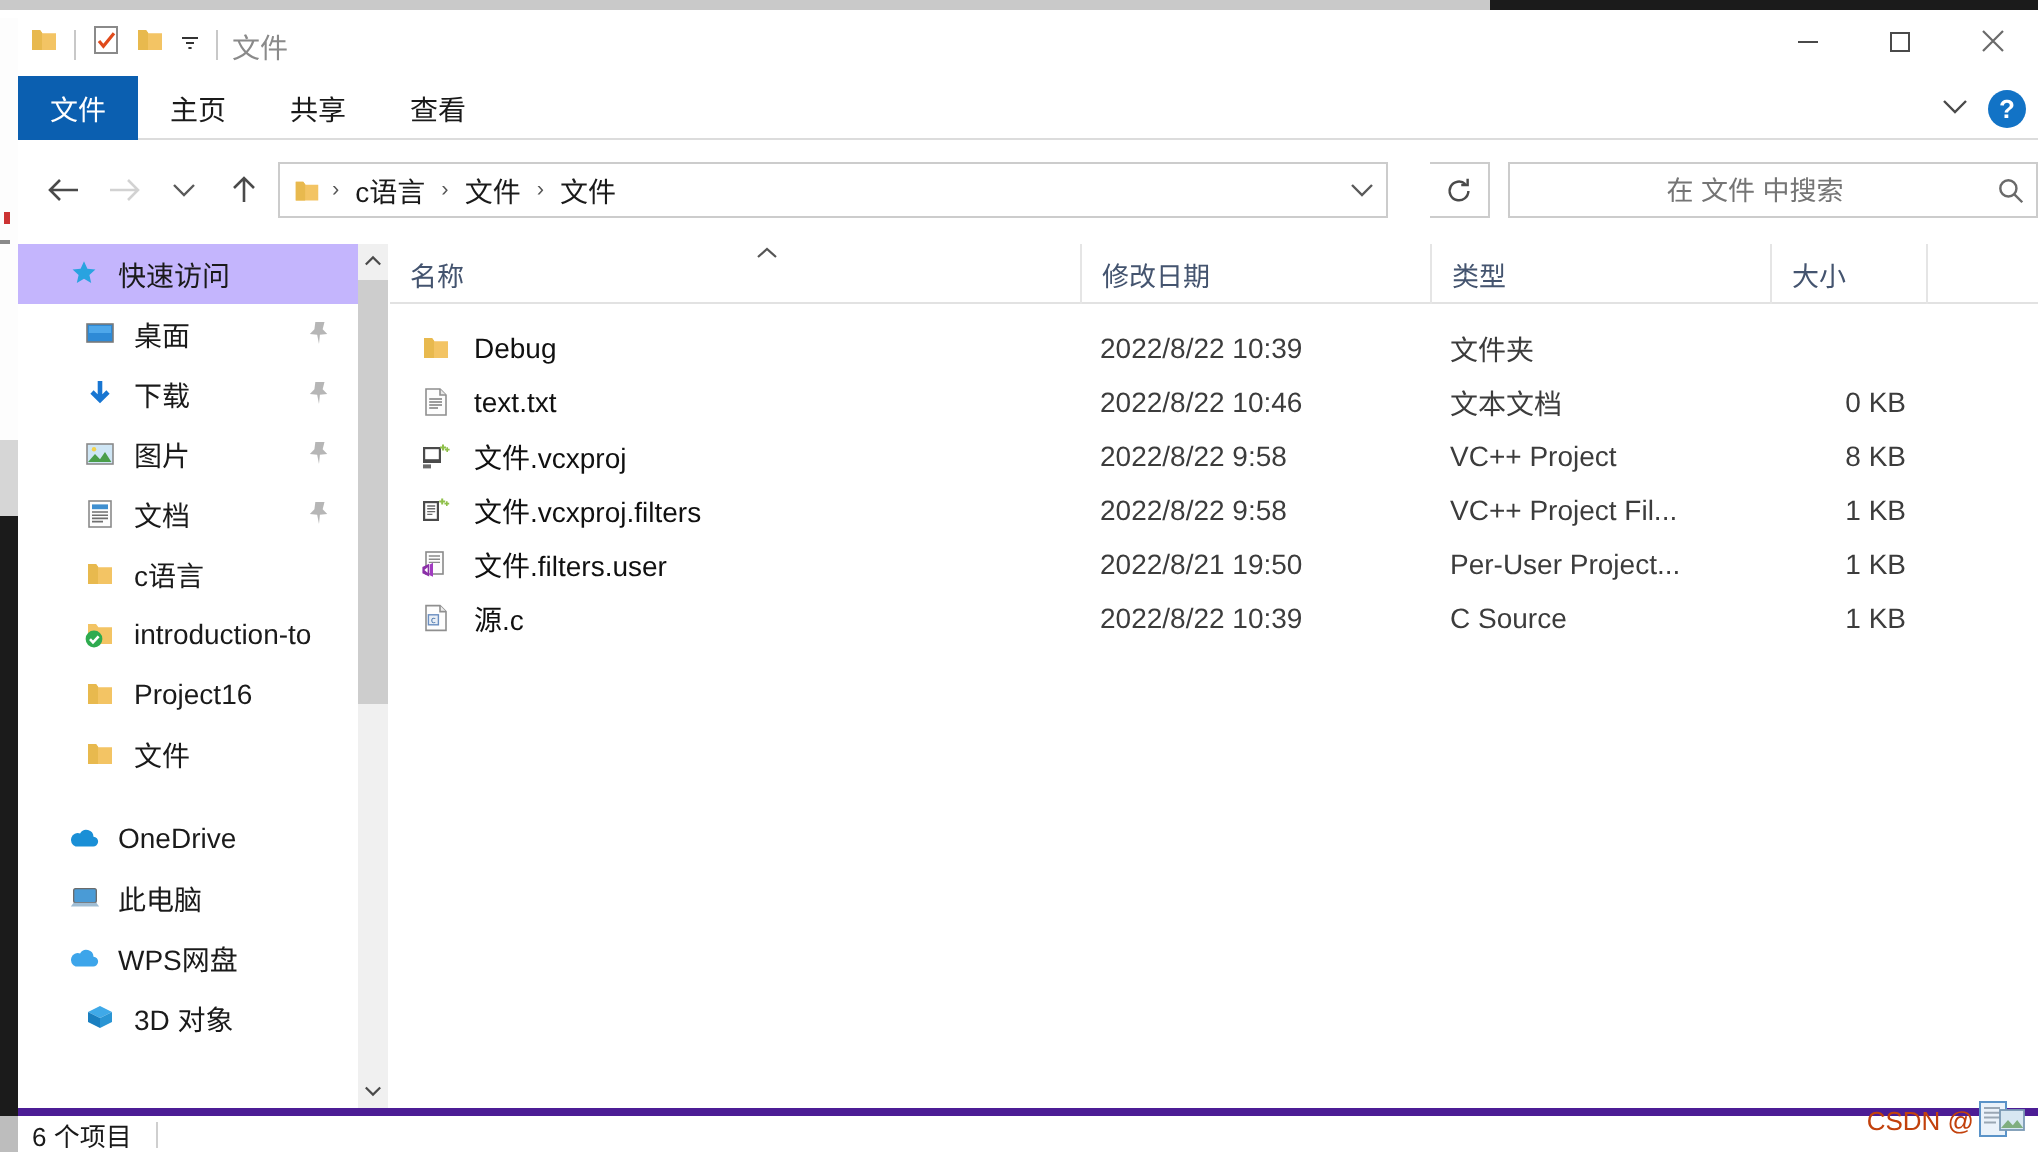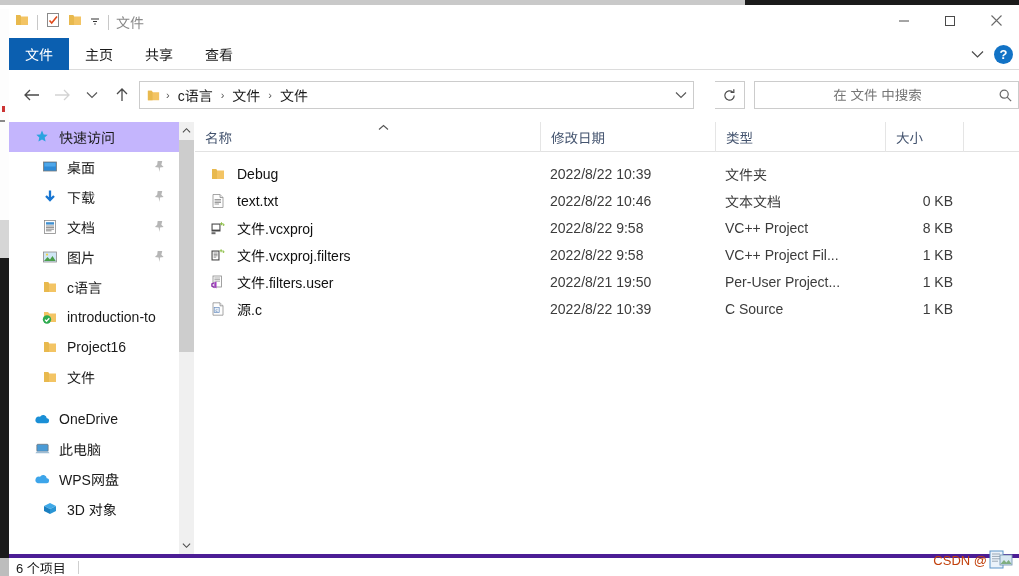--- a/index.html
+++ b/index.html
@@ -299,42 +299,42 @@
       <span class="pin">
         <svg width="11" height="13" viewBox="0 0 12 14">
             <path d="M4 1h5l-1 4 2.5 2.5-4 .5L6 13l-1-5-4-.5L3.5 5z" fill="#7b7b7b"></path>
           </svg>
       </span>
     </div>
 
     <div class="side-item indent">
       <span class="sicn">
         <svg width="16" height="16" viewBox="0 0 16 16">
+            <rect x="1.5" y="3" width="13" height="10" fill="#cfe6f5" stroke="#8a8a8a" stroke-width=".8"></rect>
+            <path d="M2 12l3.5-4 2.5 2.6L10.5 7l3.2 5z" fill="#4a9e4a"></path>
+            <circle cx="5" cy="5.6" r="1.1" fill="#f2d24b"></circle>
+          </svg>
+      </span>
+      <span class="slabel">图片</span>
+      <span class="pin">
+        <svg width="11" height="13" viewBox="0 0 12 14">
+            <path d="M4 1h5l-1 4 2.5 2.5-4 .5L6 13l-1-5-4-.5L3.5 5z" fill="#7b7b7b"></path>
+          </svg>
+      </span>
+    </div>
+
+    <div class="side-item indent">
+      <span class="sicn">
+        <svg width="16" height="16" viewBox="0 0 16 16">
             <rect x="2.5" y="1.5" width="11" height="13" fill="#fdfdfd" stroke="#8a8a8a" stroke-width=".8"></rect>
             <rect x="4" y="3.2" width="8" height="2.4" fill="#3f8fd0"></rect>
             <path d="M4 7h8M4 8.6h8M4 10.2h8M4 11.8h5.5" stroke="#6f6f6f" stroke-width=".8"></path>
           </svg>
       </span>
       <span class="slabel">文档</span>
-      <span class="pin">
-        <svg width="11" height="13" viewBox="0 0 12 14">
-            <path d="M4 1h5l-1 4 2.5 2.5-4 .5L6 13l-1-5-4-.5L3.5 5z" fill="#7b7b7b"></path>
-          </svg>
-      </span>
-    </div>
-
-    <div class="side-item indent">
-      <span class="sicn">
-        <svg width="16" height="16" viewBox="0 0 16 16">
-            <rect x="1.5" y="3" width="13" height="10" fill="#cfe6f5" stroke="#8a8a8a" stroke-width=".8"></rect>
-            <path d="M2 12l3.5-4 2.5 2.6L10.5 7l3.2 5z" fill="#4a9e4a"></path>
-            <circle cx="5" cy="5.6" r="1.1" fill="#f2d24b"></circle>
-          </svg>
-      </span>
-      <span class="slabel">图片</span>
       <span class="pin">
         <svg width="11" height="13" viewBox="0 0 12 14">
             <path d="M4 1h5l-1 4 2.5 2.5-4 .5L6 13l-1-5-4-.5L3.5 5z" fill="#7b7b7b"></path>
           </svg>
       </span>
     </div>
 
     <div class="side-item indent">
       <span class="sicn">
         <svg width="16" height="16" viewBox="0 0 16 16">

